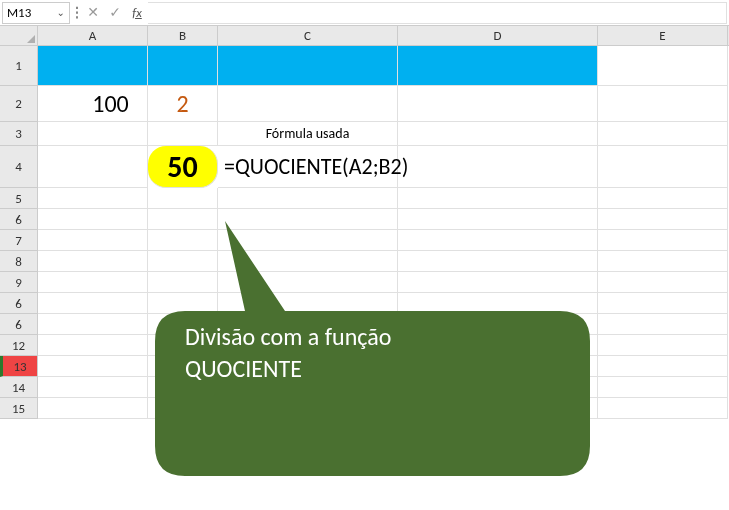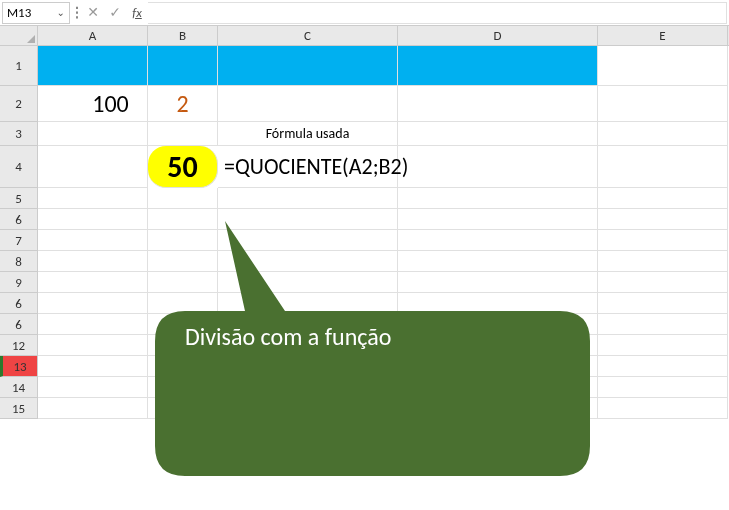--- a/index.html
+++ b/index.html
@@ -206,15 +206,16 @@
         <div class="cell E"></div>
     </div>
   </div>
 
   <div class="callout">
     <svg viewBox="0 0 435 255">
       <path d="M 30 90 Q 0 90 0 120 L 0 225 Q 0 255 30 255 L 405 255 Q 435 255 435 225 L 435 120 Q 435 90 405 90 L 130 90 L 70 0 L 90 90 Z" fill="#4a7030"></path>
     </svg>
     <div class="callout-text">
       <div>Divisão com a função</div>
+      <div>QUOCIENTE</div>
     </div>
   </div>
 </div>
 
 </body></html>

